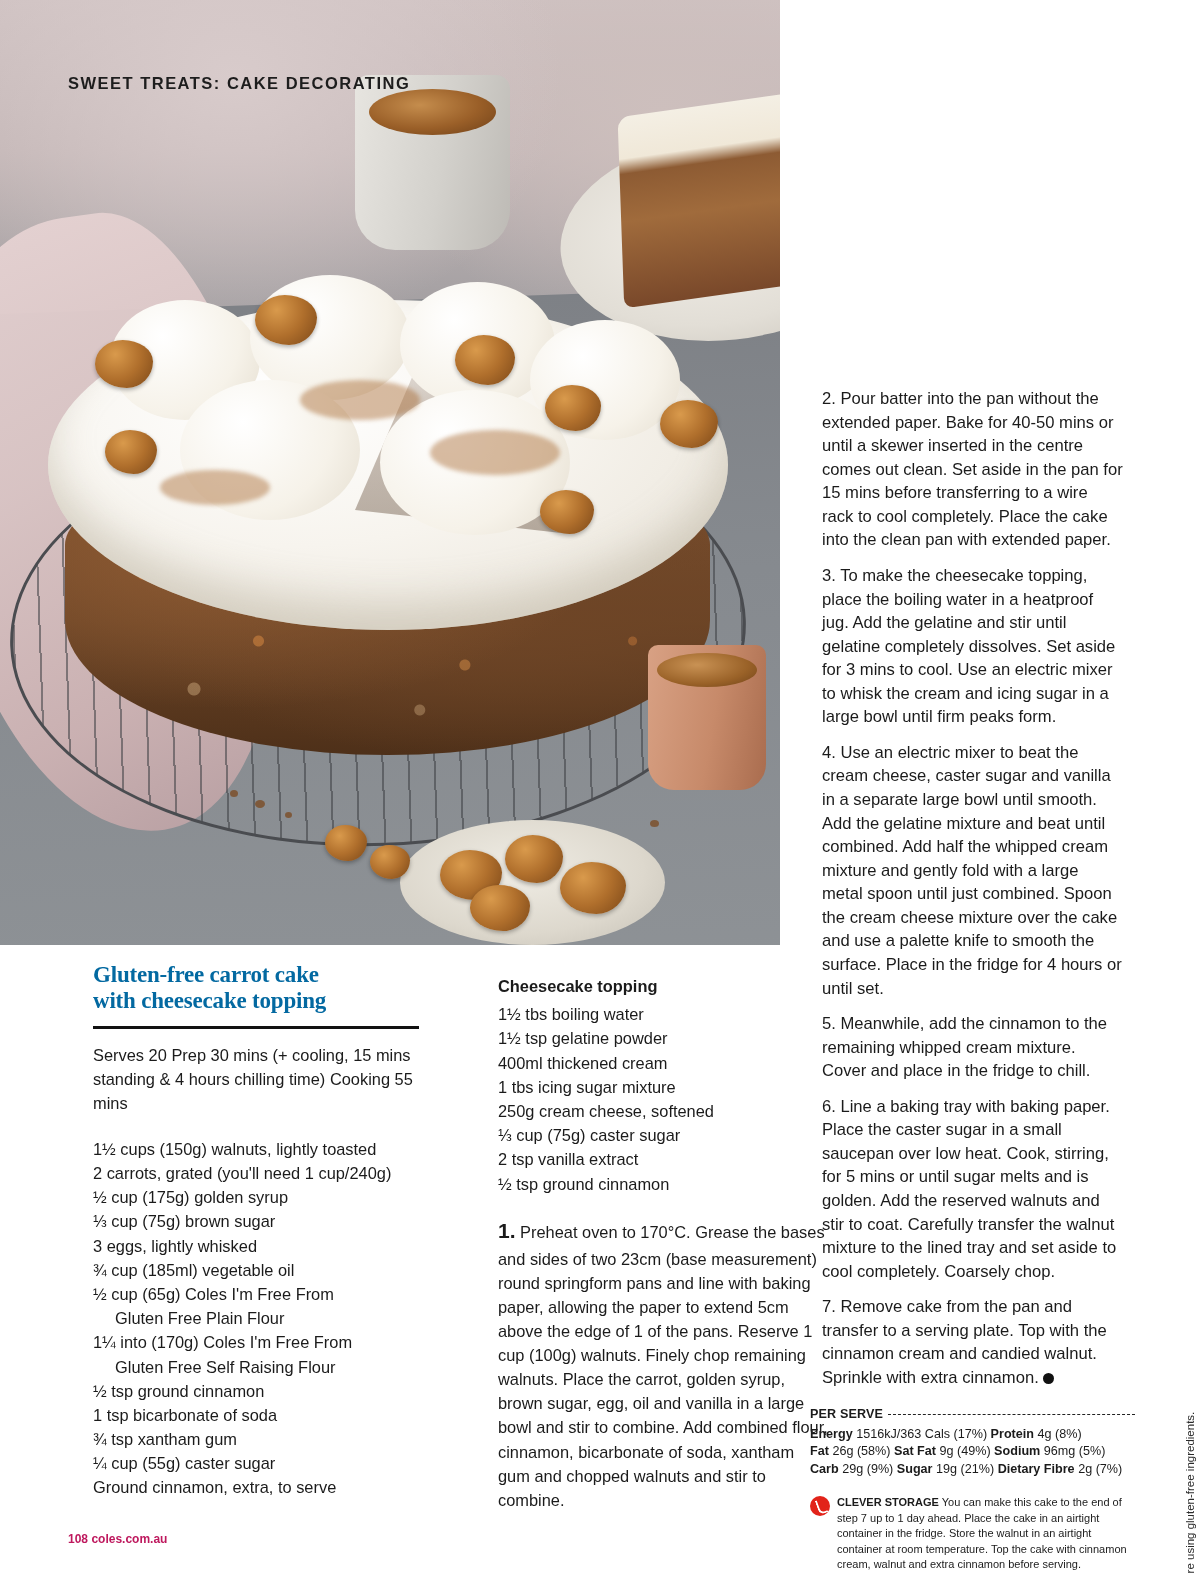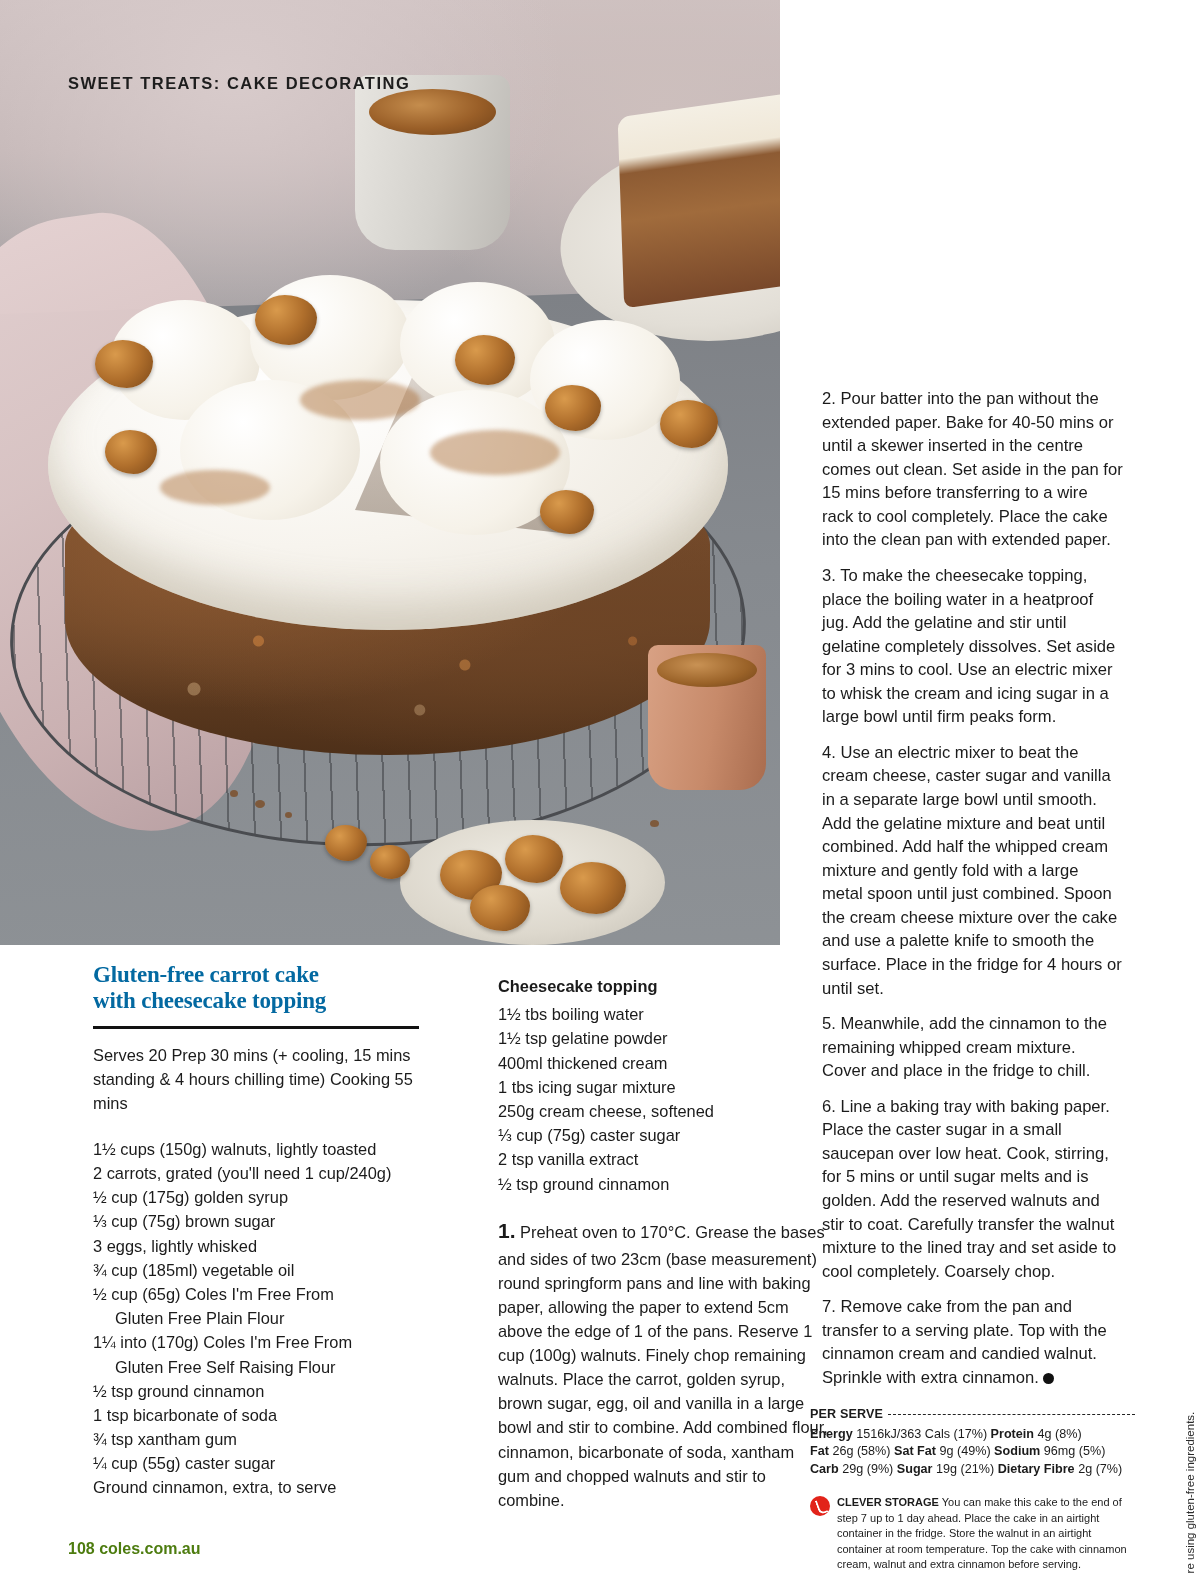--- a/index.html
+++ b/index.html
@@ -331,24 +331,24 @@
     color: #2a2a2a;
     transform-origin: right top;
     transform: rotate(-90deg) translate(-100%, 0);
     white-space: nowrap;
   }
 
   
   .footer {
     position: absolute;
     left: 68px;
-    bottom: 16px;
-    font-size: 16px;
+    bottom: 28px;
+    font-size: 12px;
     font-weight: 700;
-    color: #4d7c0f;
+    color: #be185d;
   }
   .footer .site { font-weight: 700; }
   .bullet-end {
     display: inline-block;
     width: 11px; height: 11px;
     border-radius: 50%;
     background: #111;
     vertical-align: -1px;
     margin-left: 4px;
   }

